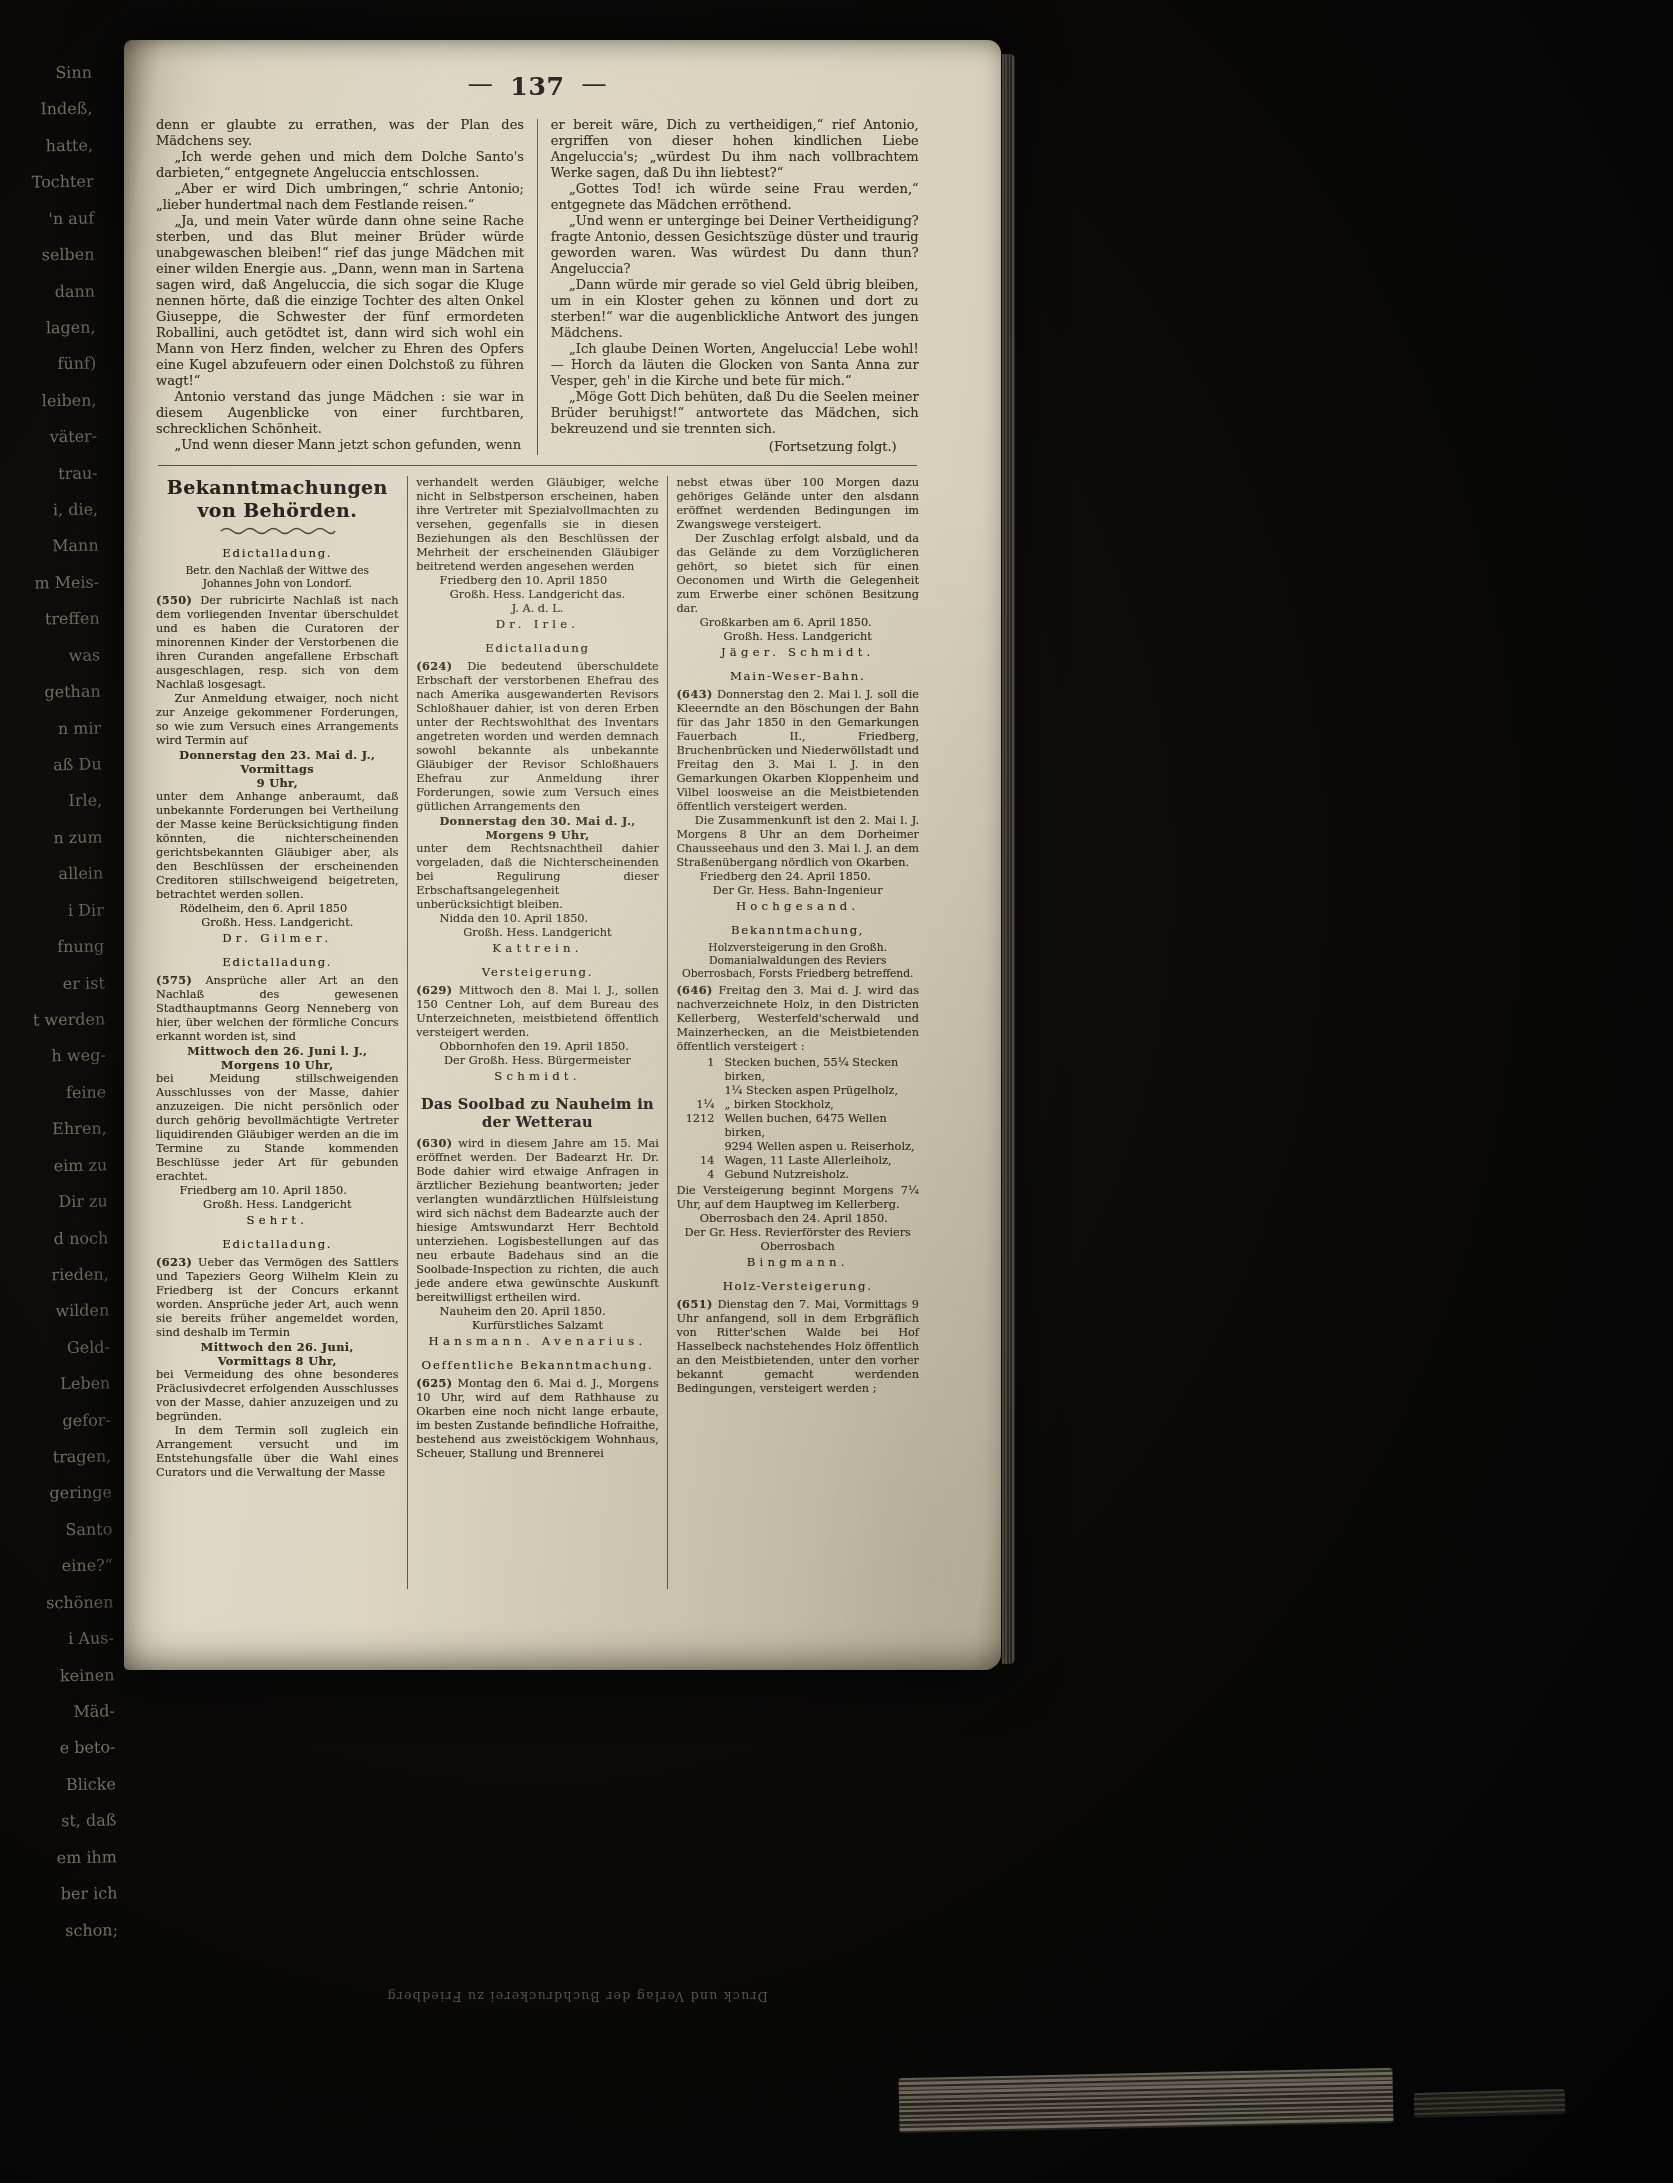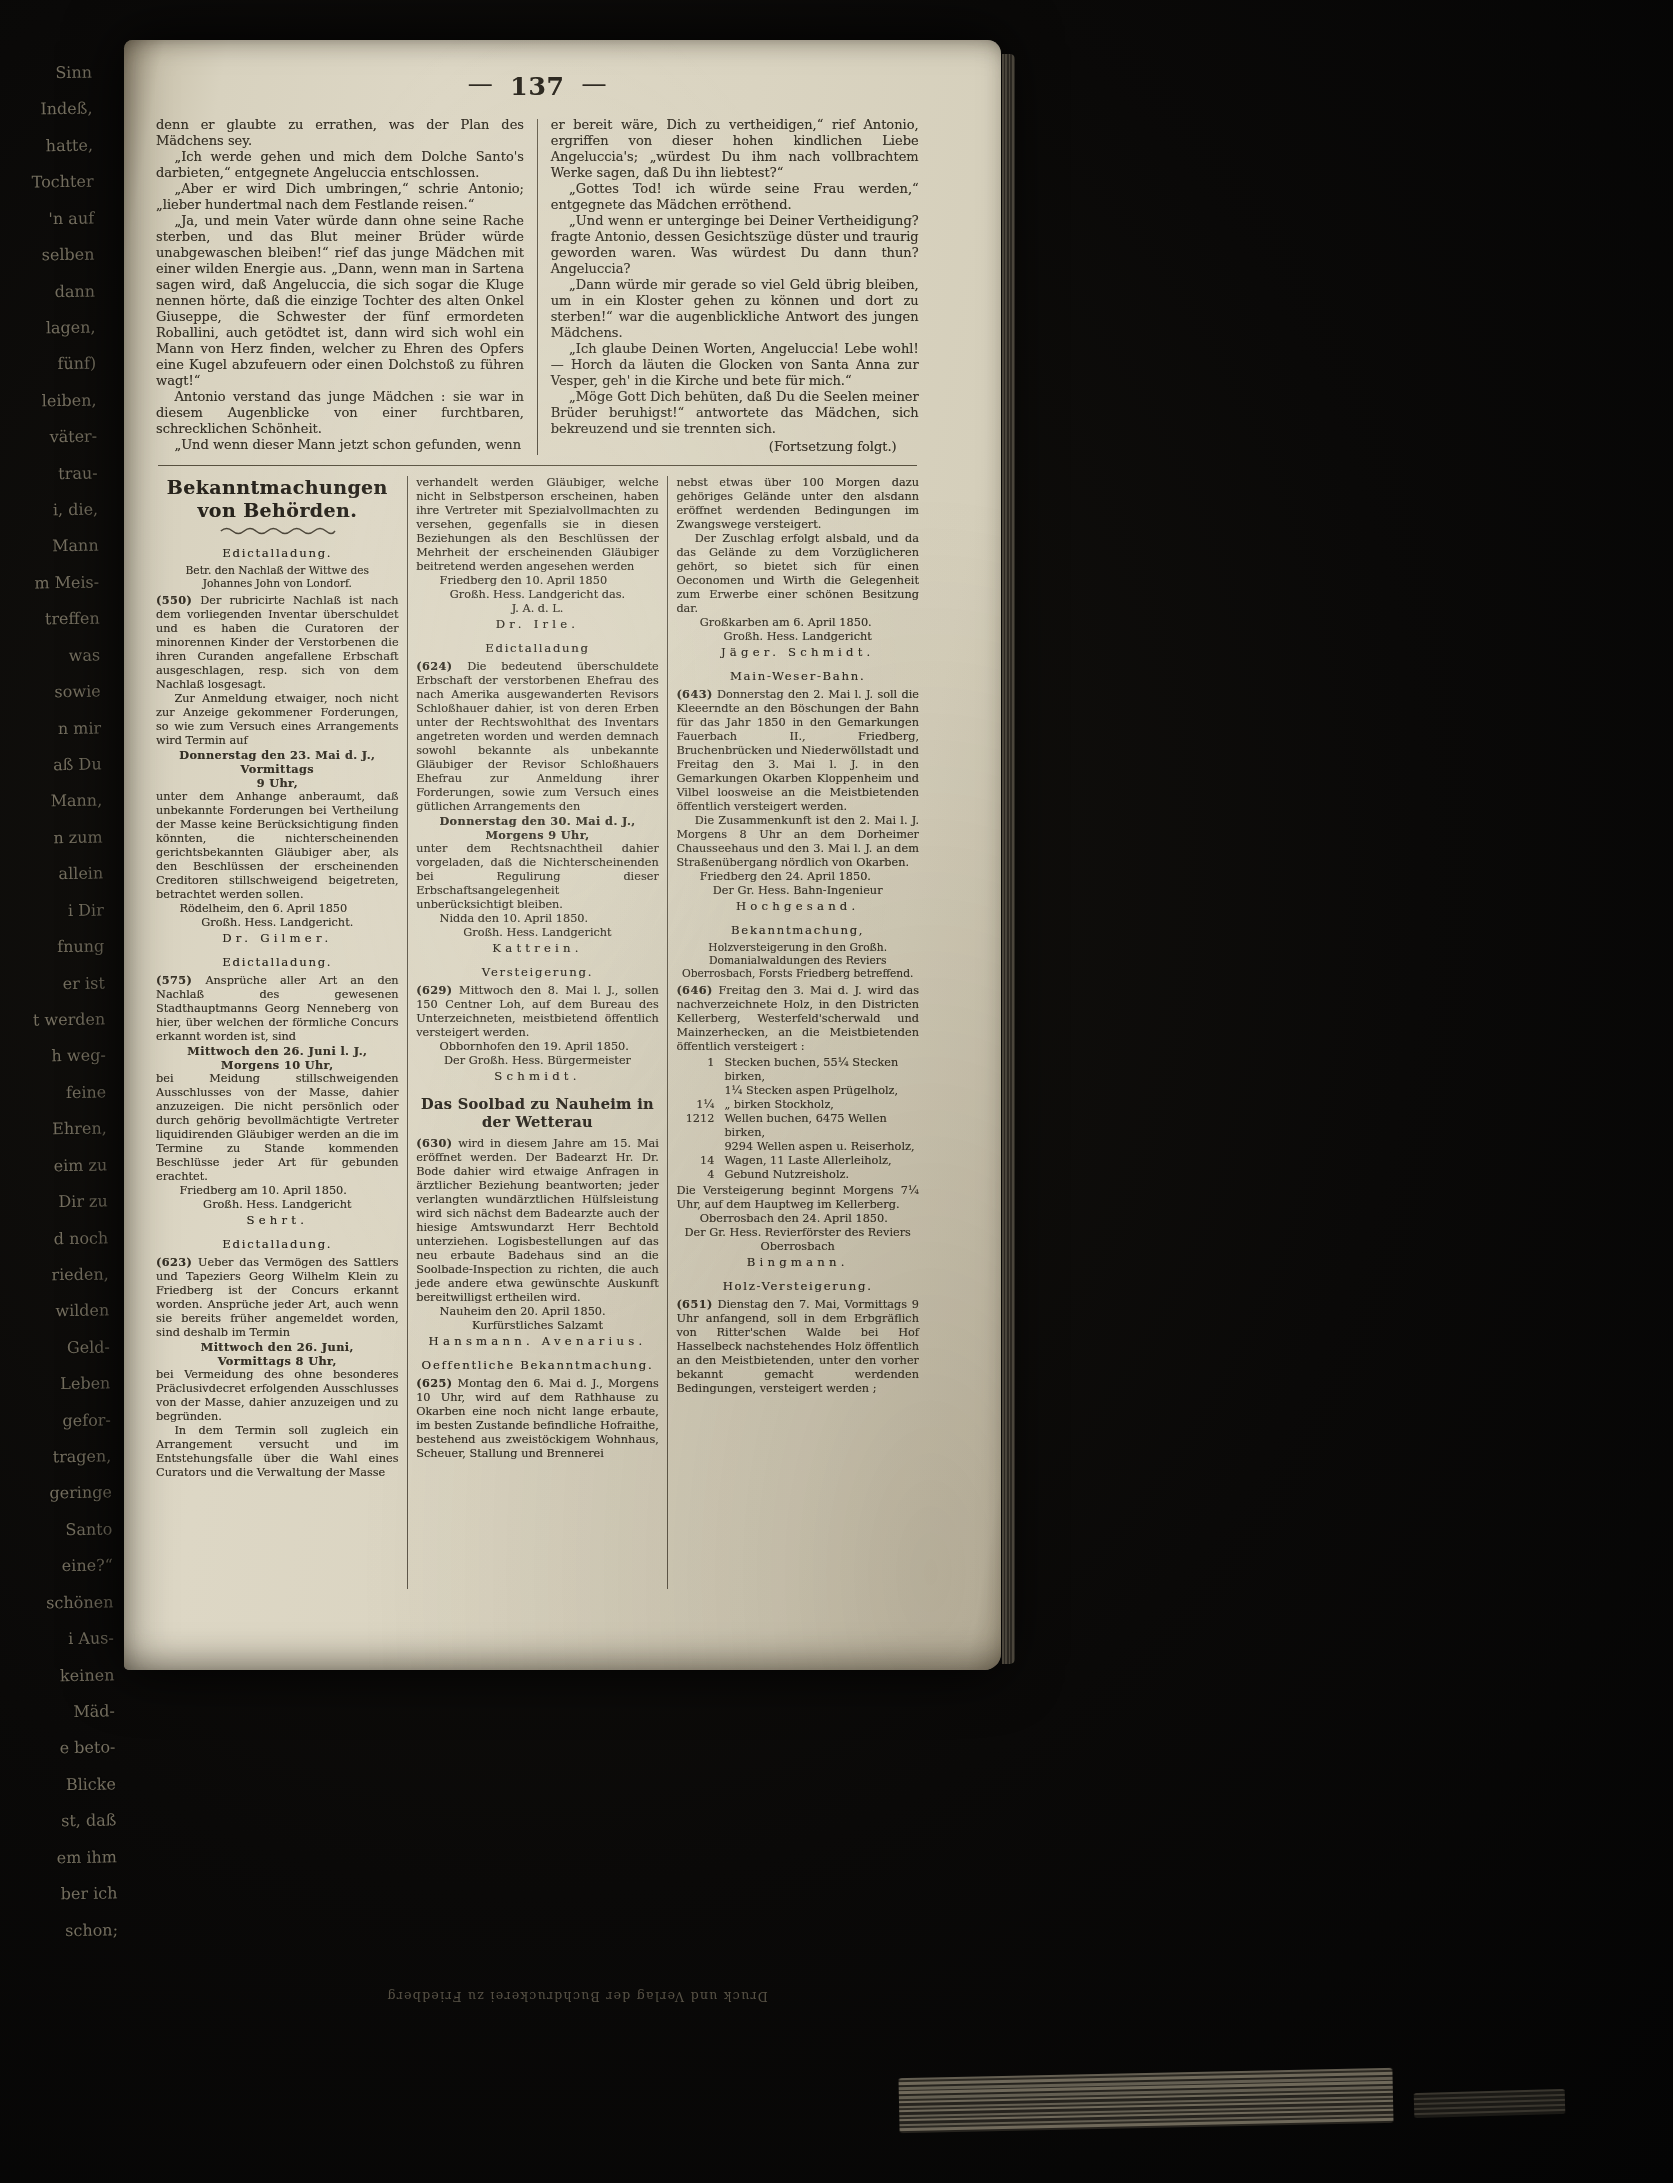--- a/index.html
+++ b/index.html
@@ -97,24 +97,24 @@
       <span class="mfrag">lagen,</span>
       <span class="mfrag">fünf)</span>
       <span class="mfrag">leiben,</span>
       <span class="mfrag">väter-</span>
       <span class="mfrag">trau-</span>
       <span class="mfrag">i, die,</span>
       <span class="mfrag">Mann</span>
       <span class="mfrag">m Meis-</span>
       <span class="mfrag">treffen</span>
       <span class="mfrag">was</span>
-      <span class="mfrag">sowie</span>
+      <span class="mfrag">gethan</span>
       <span class="mfrag">n mir</span>
       <span class="mfrag">aß Du</span>
-      <span class="mfrag">Mann,</span>
+      <span class="mfrag">Irle,</span>
       <span class="mfrag">n zum</span>
       <span class="mfrag">allein</span>
       <span class="mfrag">i Dir</span>
       <span class="mfrag">fnung</span>
       <span class="mfrag">er ist</span>
       <span class="mfrag">t werden</span>
       <span class="mfrag">h weg-</span>
       <span class="mfrag">feine</span>
       <span class="mfrag">Ehren,</span>
       <span class="mfrag">eim zu</span>

